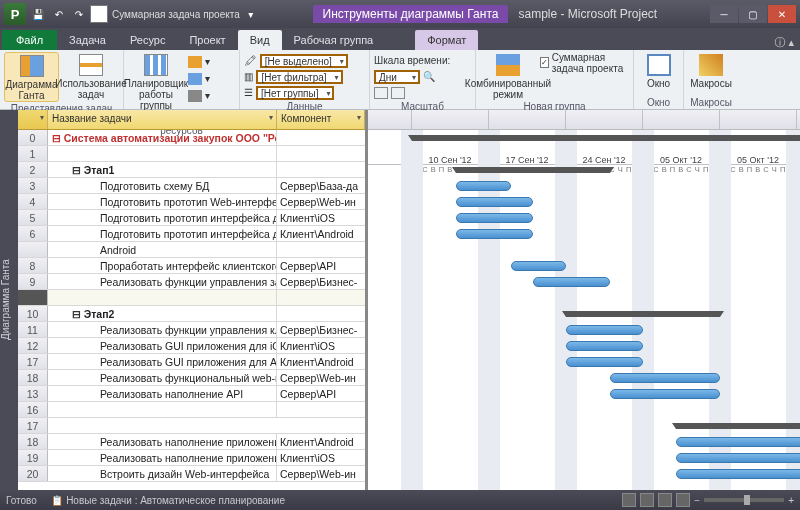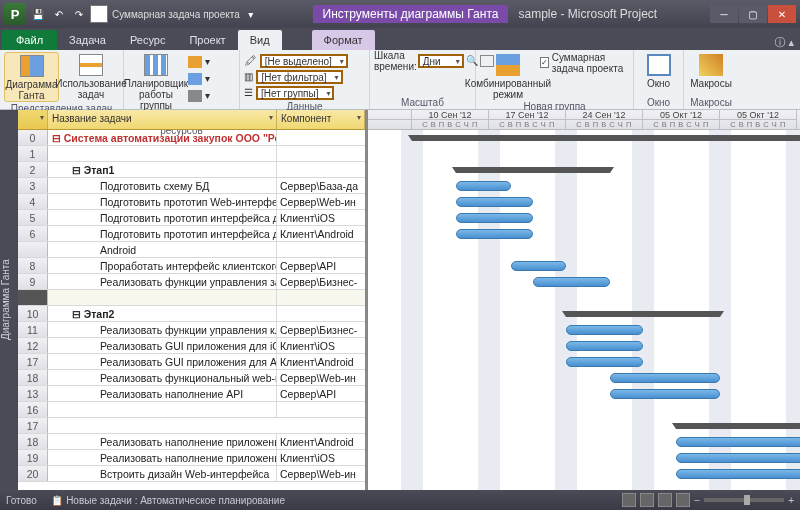--- a/index.html
+++ b/index.html
@@ -52,21 +52,21 @@
   .grow .cp { width:88px; padding-left:3px; line-height:16px; white-space:nowrap; overflow:hidden;}
   .grow.l0 .nm { font-weight:bold; color:#c03030;}
   .grow.l1 .nm::before { content:"⊟ "; color:#333;}
   .grow.l1 .nm { font-weight:bold; padding-left:24px;}
   .grow.l2 .nm { padding-left:52px;}
   .grow.selected .rn { background:#555; color:#fff;}
   .grow.selected { background:#f8f8ee;}
   .gantt { flex:1; display:flex; flex-direction:column; background:#fff; position:relative;}
   .gantt-header { height:20px; background:linear-gradient(#f0f0f4,#e0e0e8); display:flex; border-bottom:1px solid #bbb; font-size:9px; color:#444;}
   .gh-week { border-right:1px solid #c0c0c8; text-align:center;}
-  .gh-week .top { height:10px; line-height:10px; border-bottom:1px solid #c0c0c8;}
+  .gh-week .top { height:10px; line-height:10px; border-bottom:1px solid #c0c0c8;margin-top:45px;}
   .gh-week .bot { height:10px; line-height:9px; letter-spacing:0.5px; font-size:7.5px; color:#777;}
   .gantt-body { flex:1; position:relative; overflow:hidden;}
   .gantt-grid-bg { position:absolute; inset:0; }
   .weekend { position:absolute; top:0; bottom:0; background:#e8ecf2;}
   .bar { position:absolute; height:10px; background:linear-gradient(#7ab8e8,#4a90d0); border-radius:5px; border:1px solid #3a78b0;}
   .summary-bar { position:absolute; height:6px; background:#555;}
   .summary-bar::before,.summary-bar::after{content:"";position:absolute;top:0;border-top:6px solid #555;border-left:4px solid transparent;border-right:4px solid transparent;}
   .summary-bar::before{left:-4px;} .summary-bar::after{right:-4px;}
   .statusbar { height:20px; background:linear-gradient(#4b4b57,#3a3a46); color:#c8c8d0; display:flex; align-items:center; font-size:10px; padding:0 6px; gap:14px;}
   .statusbar .right { margin-left:auto; display:flex; gap:4px; align-items:center;}
@@ -97,20 +97,21 @@
     <div class="win-btn close">✕</div>
   </div>
 </div>
 
 <div class="ribbon-tabs">
   <div class="file-tab">Файл</div>
   <div class="tab">Задача</div>
   <div class="tab">Ресурс</div>
   <div class="tab">Проект</div>
   <div class="tab active">Вид</div>
+  <div class="tab">Рабочая группа</div>
   <div class="tab" style="margin-left:30px; background:#d8c8e8; color:#333; border-radius:2px 2px 0 0;">Формат</div>
   <div style="margin-left:auto; color:#ccc; padding:0 6px;">ⓘ ▴</div>
 </div>
 
 <div class="ribbon">
   <div class="ribbon-group" style="width:124px;">
     <div class="group-body">
       <div class="big-btn active">
           <div class="icon icon-gantt"></div>
           <div class="lbl">Диаграмма Ганта</div>
@@ -147,21 +148,21 @@
           <div class="drop">[Нет фильтра]</div>
         </div>
       <div class="small-row">
           <span>☰</span>
           <div class="drop">[Нет группы]</div>
         </div>
     </div>
     <div class="group-label">Данные</div>
   </div>
   <div class="ribbon-group" style="width:106px;">
-    <div class="group-body" style="flex-direction:row;gap:1px;padding-top:1px;">
+    <div class="group-body" style="flex-direction:column;gap:1px;padding-top:1px;">
       <div class="small-row">
           <span>Шкала времени:</span>
         </div>
       <div class="small-row">
           <div class="drop" style="min-width:46px;">Дни</div>
           <span>🔍</span>
         </div>
       <div class="small-row">
           <div style="width:14px;height:12px;border:1px solid #888;"></div>
           <div style="width:14px;height:12px;border:1px solid #888;"></div>

